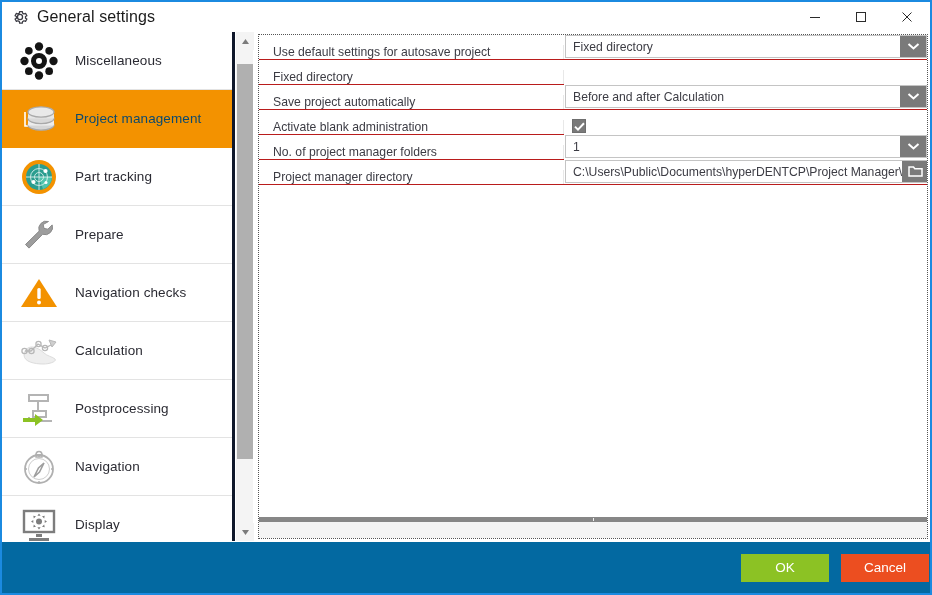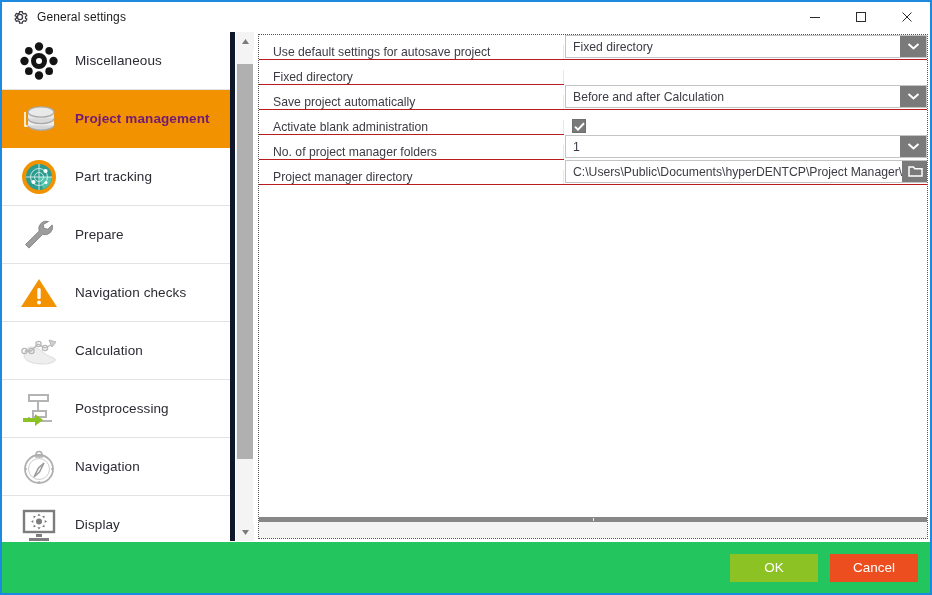--- a/index.html
+++ b/index.html
@@ -22,21 +22,21 @@
   }
 
   
   #titlebar {
     position: absolute; top: 0; left: 0; right: 0; height: 30px;
     background: #ffffff;
     display: flex; align-items: center;
   }
   #title-gear { width: 18px; height: 18px; margin-left: 9px; flex: 0 0 auto; }
   #title-text {
-    margin-left: 8px; font-size: 12px; color: #1b1b1b; letter-spacing: .1px; text-align: center;
+    margin-left: 8px; font-size: 16px; color: #1b1b1b; letter-spacing: .1px; text-align: center;
   }
   .wbtn {
     width: 46px; height: 29px; display: flex; align-items: center; justify-content: center;
     background: transparent; border: 0; padding: 0; cursor: default;
   }
   #winbtns { position: absolute; right: 0; top: 0; display: flex; }
   .wbtn svg { display: block; }
 
   
   #body {
@@ -47,37 +47,37 @@
   
   #sidebar-wrap {
     width: 252px; flex: 0 0 252px; position: relative;
     background: #ffffff;
     border-right: 1px solid #ffffff;
     display: flex;
   }
   #sidebar {
     width: 233px; flex: 0 0 233px; position: relative;
     overflow: hidden;
-    border-right: 5px solid #0f172a;
+    border-right: 3px solid #0f172a;
   }
   .nav-item {
     height: 58px; display: flex; align-items: center;
     border-bottom: 1px solid #e3e3e3;
     padding-left: 9px;
     background: #ffffff;
   }
   .nav-item.selected { background: #f39200; border-bottom-color: #f39200; }
   .nav-ico {
     width: 56px; flex: 0 0 56px; height: 48px;
     display: flex; align-items: center; justify-content: center;
   }
   .nav-label {
     font-size: 13.5px; color: #2b2b33; margin-left: 8px; letter-spacing: .1px;
   }
-  .nav-item.selected .nav-label { color: #701a75; font-weight: bold; }
+  .nav-item.selected .nav-label { color: #0c4a6e; font-weight: normal; }
 
   
   #sb-scroll {
     width: 18px; flex: 0 0 18px; background: #f4f4f4;
     position: relative; border-left: 1px solid #ffffff;
   }
   .sb-arrow {
     position: absolute; left: 0; width: 18px; height: 18px;
     display: flex; align-items: center; justify-content: center;
     background: #f4f4f4;
@@ -158,23 +158,23 @@
     position: absolute; left: 50%; top: 1px; width: 1px; height: 3px;
     background: #f1f1f1;
   }
   #desc-pane {
     flex: 1 1 auto; background: #f4f4f4;
   }
 
   
   #footer {
     position: absolute; left: 0; right: 0; bottom: 0; height: 52px;
-    background: #22c55e;
+    background: #0369a1;
     display: flex; align-items: center; justify-content: flex-end;
-    padding-right: 12px;
+    padding-right: 1px;
     border-top: 1px solid #ffffff;
   }
   .fbtn {
     height: 28px; width: 88px; border: 0; cursor: default;
     color: #ffffff; font-size: 13.5px; font-family: "Liberation Sans", sans-serif;
     display: flex; align-items: center; justify-content: center;
   }
   #ok-button { background: #8cc224; margin-right: 12px; }
   #cancel-button { background: #ec4e20; }
 </style>

